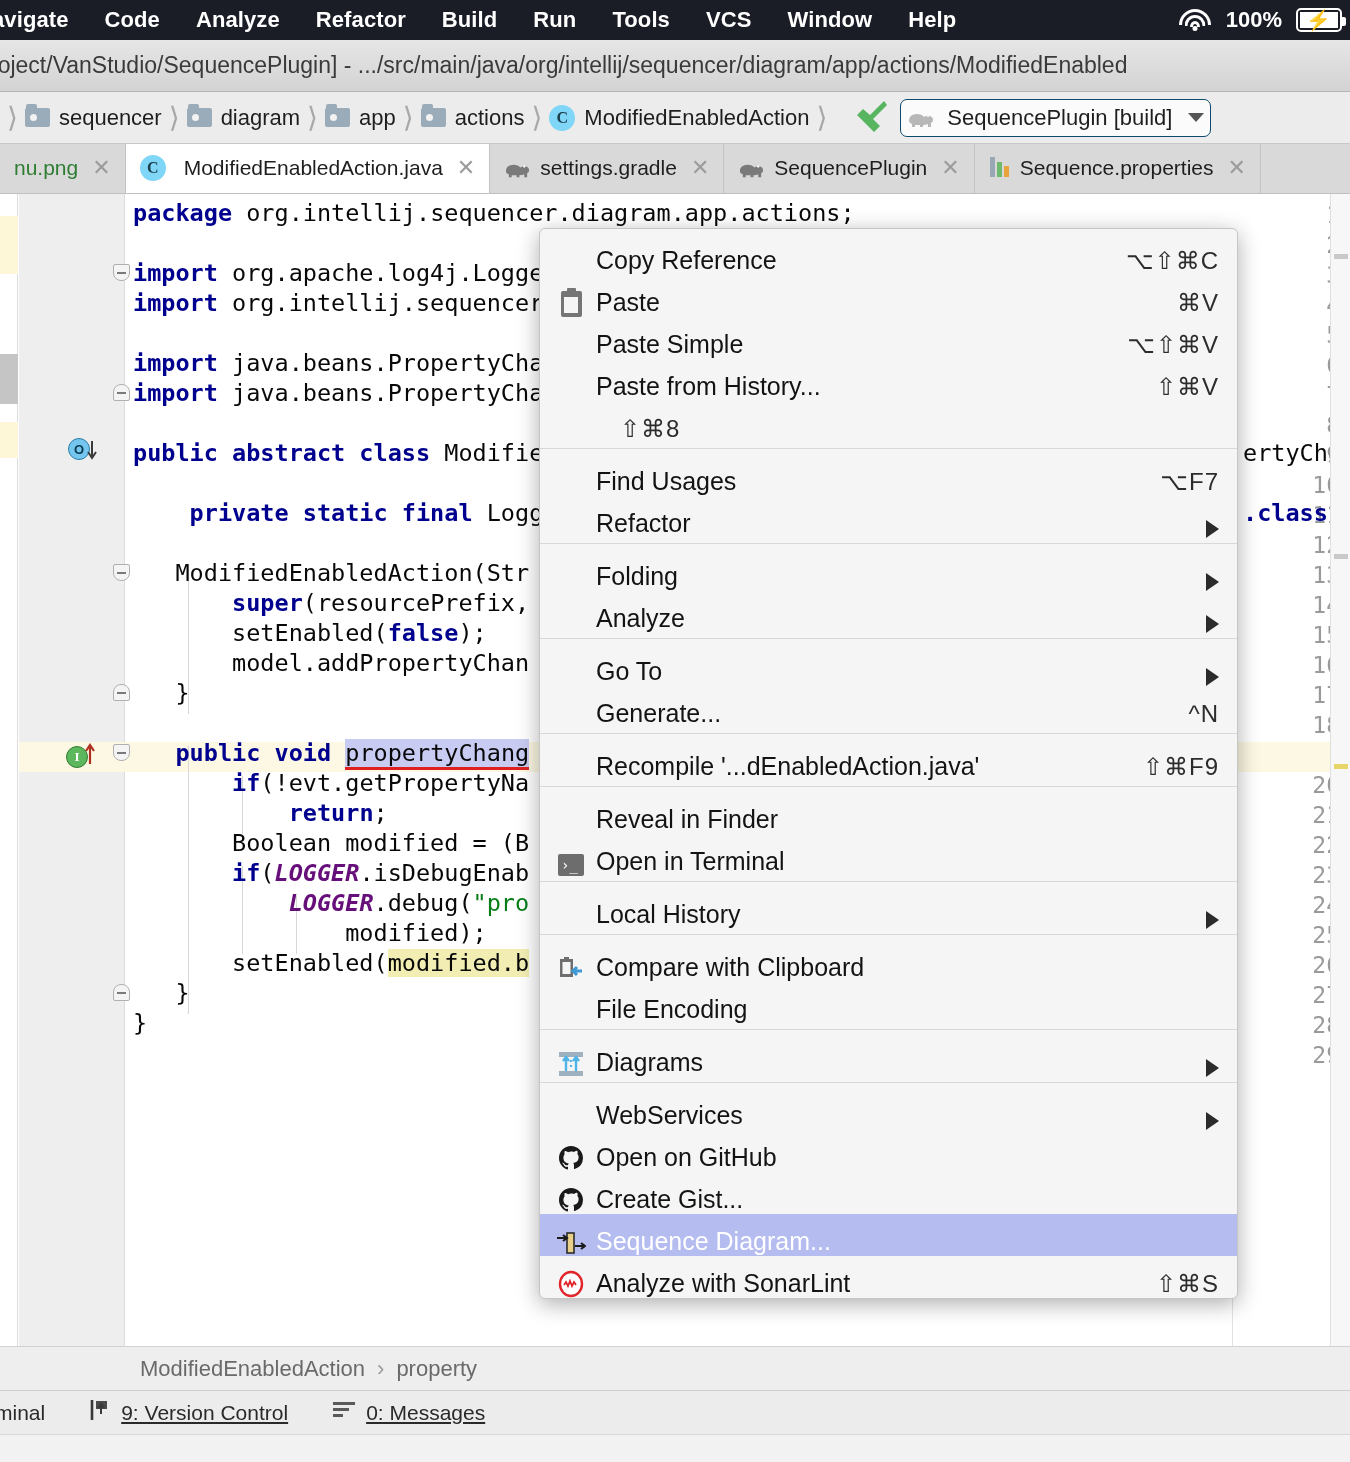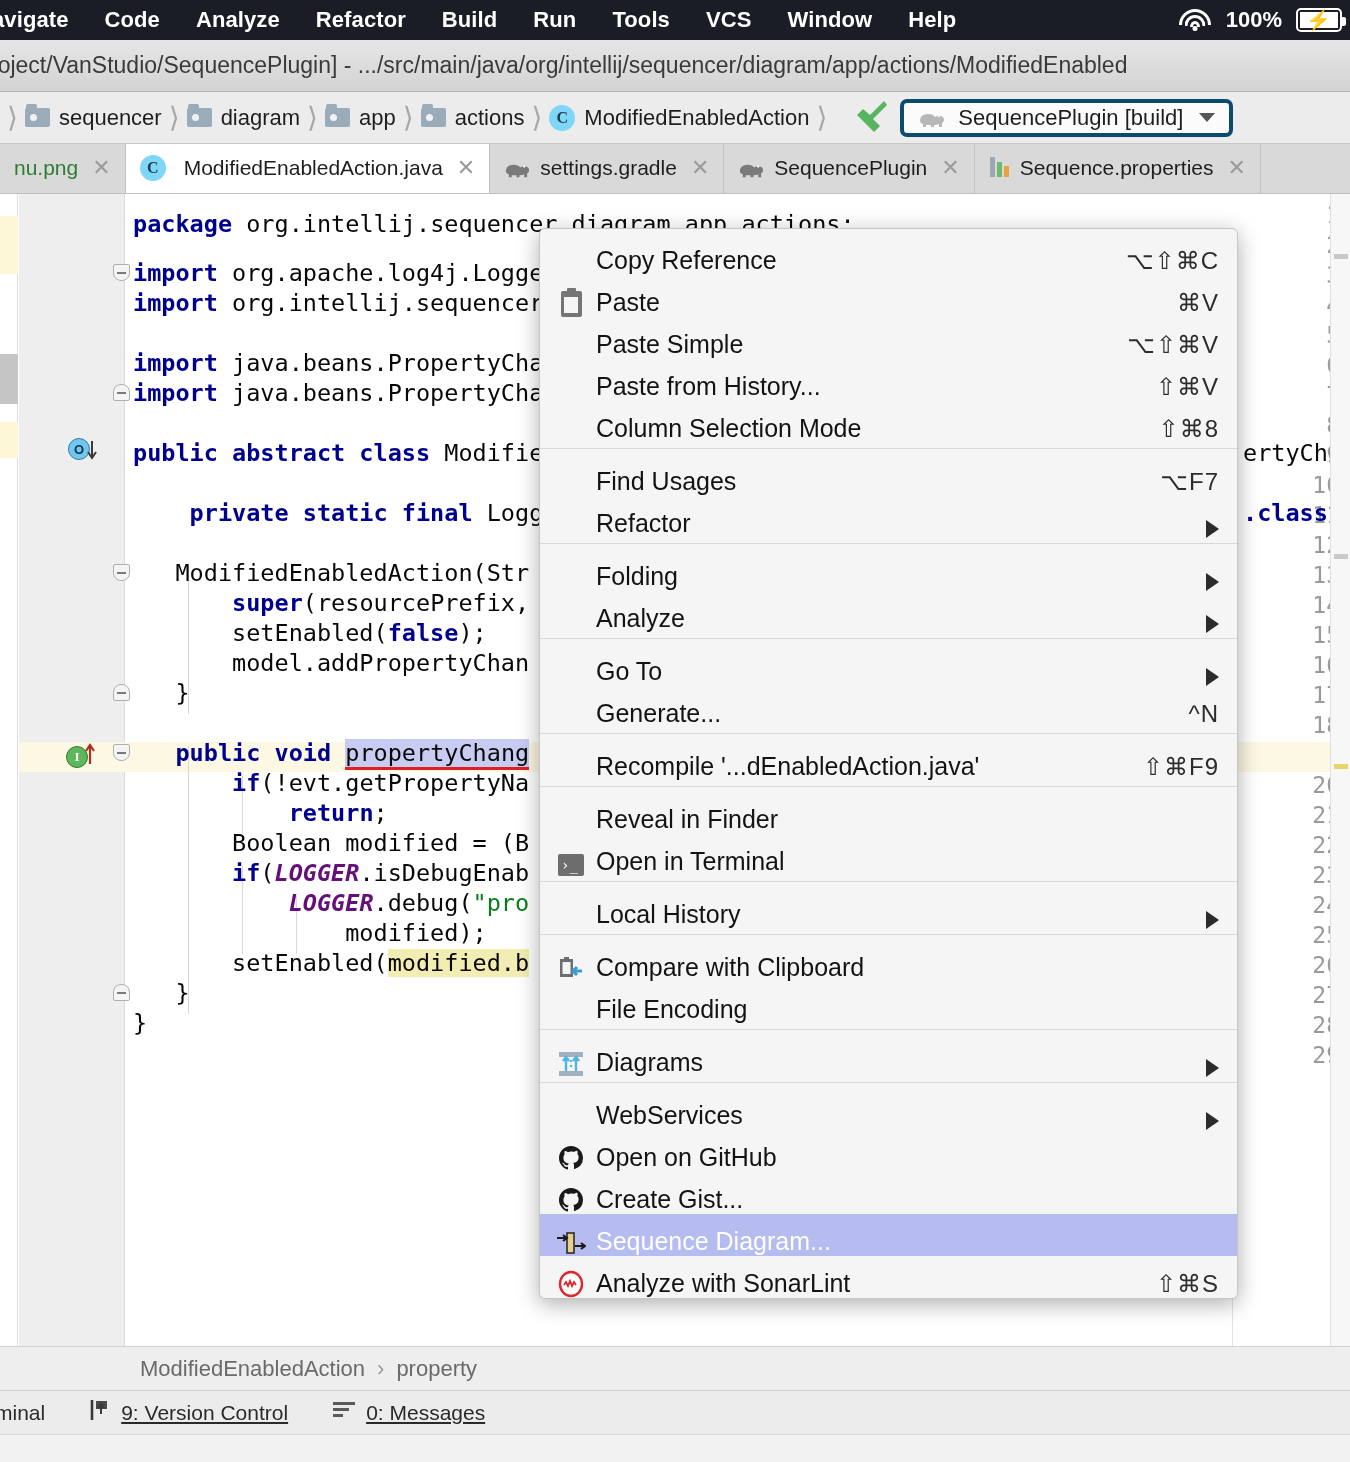--- a/index.html
+++ b/index.html
@@ -57,22 +57,22 @@
   .folder-ico:before{content:"";position:absolute;left:1px;top:-4px;width:11px;height:5px;background:#9aabb9;border-radius:2px 2px 0 0;}
   .folder-ico:after{content:"";position:absolute;left:5px;top:6px;width:7px;height:7px;border-radius:50%;background:#f2f2f2;}
   .class-ico{
     width:26px;height:26px;border-radius:50%;background:#7fd6f7;color:#1b3c49;
     font-size:16px; font-weight:600; display:flex;align-items:center;justify-content:center;
     margin-right:9px; flex:none; font-family:"Liberation Serif",serif;
   }
   .hammer{ margin:0 10px 0 14px; flex:none;}
   .runcfg{
     display:flex;align-items:center;gap:12px;
-    background:#fbfbfb; border:4px solid #0c4a6e; border-radius:7px;
-    padding:5px 14px; font-size:22px; color:#1e1e1e; height:38px;
+    background:#fbfbfb; border:1px solid #0c4a6e; border-radius:7px;
+    padding:5px 6px; font-size:22px; color:#1e1e1e; height:38px;
   }
   .gradle-ico{ width:28px;height:20px; flex:none;}
   .caret-dn{ width:0;height:0;border-left:8px solid transparent;border-right:8px solid transparent;border-top:9px solid #555; margin-left:4px;}
 
   
   .tabs{
     position:absolute; left:0; top:144px; width:1350px; height:50px;
     background:#d9d9d9; display:flex; align-items:flex-end; white-space:nowrap; overflow:hidden;
     border-bottom:1px solid #c0c0c0;
   }
@@ -371,21 +371,21 @@
   <div class="foldmark open" style="left:113px;top:550px;border-radius:2px 2px 8px 8px;"></div>
   <div class="foldmark open" style="left:113px;top:790px;border-radius:8px 8px 2px 2px;"></div>
 
   <div class="vguide" style="left:188px;top:372px;height:148px;"></div>
   <div class="vguide" style="left:188px;top:552px;height:268px;"></div>
   <div class="vguide" style="left:242px;top:582px;height:58px;"></div>
   <div class="vguide" style="left:242px;top:672px;height:88px;"></div>
   <div class="vguide" style="left:296px;top:702px;height:58px;"></div>
 
   <div class="code">
-    <div class="cl" style="top:15px;"><span class="kw">package</span> <span>org.intellij.sequencer.diagram.app.actions;</span></div>
+    <div class="cl" style="top:4px;"><span class="kw">package</span> <span>org.intellij.sequencer.diagram.app.actions;</span></div>
     <div class="cl" style="top:64px;"><span class="kw">import</span> org.apache.log4j.Logge</div>
     <div class="cl" style="top:94px;"><span class="kw">import</span> org.intellij.sequencer</div>
     <div class="cl" style="top:154px;"><span class="kw">import</span> java.beans.PropertyCha</div>
     <div class="cl" style="top:184px;"><span class="kw">import</span> java.beans.PropertyCha</div>
     <div class="cl" style="top:244px;text-align:right;"><span class="kw">public abstract class</span> Modifie</div>
     <div class="cl" style="top:304px;text-align:center;">    <span class="kw">private static final</span> Logg</div>
     <div class="cl" style="top:364px;">   ModifiedEnabledAction(Str</div>
     <div class="cl" style="top:394px;">       <span class="kw">super</span>(resourcePrefix,</div>
     <div class="cl" style="top:424px;">       setEnabled(<span class="kw">false</span>);</div>
     <div class="cl" style="top:454px;">       model.addPropertyChan</div>
@@ -468,21 +468,20 @@
     <span class="lbl">Paste Simple</span>
     <span class="sc">⌥⇧⌘V</span>
   </div>
   <div class="mi">
     <span class="mico"></span>
     <span class="lbl">Paste from History...</span>
     <span class="sc">⇧⌘V</span>
   </div>
   <div class="mi">
     <span class="mico"></span>
-    <span class="lbl">Column Selection Mode</span>
     <span class="sc">⇧⌘8</span>
   </div>
 
   <div class="sepline"></div>
 
   <div class="mi">
     <span class="mico"></span>
     <span class="lbl">Find Usages</span>
     <span class="sc">⌥F7</span>
   </div>

